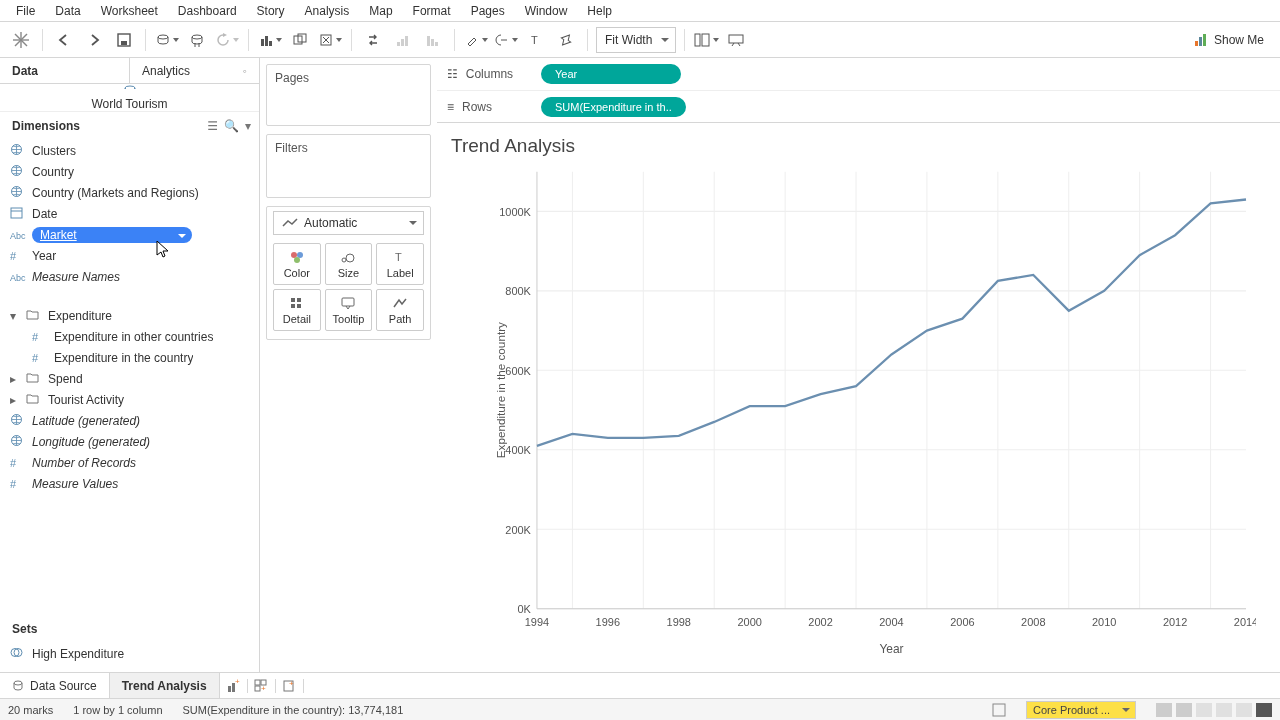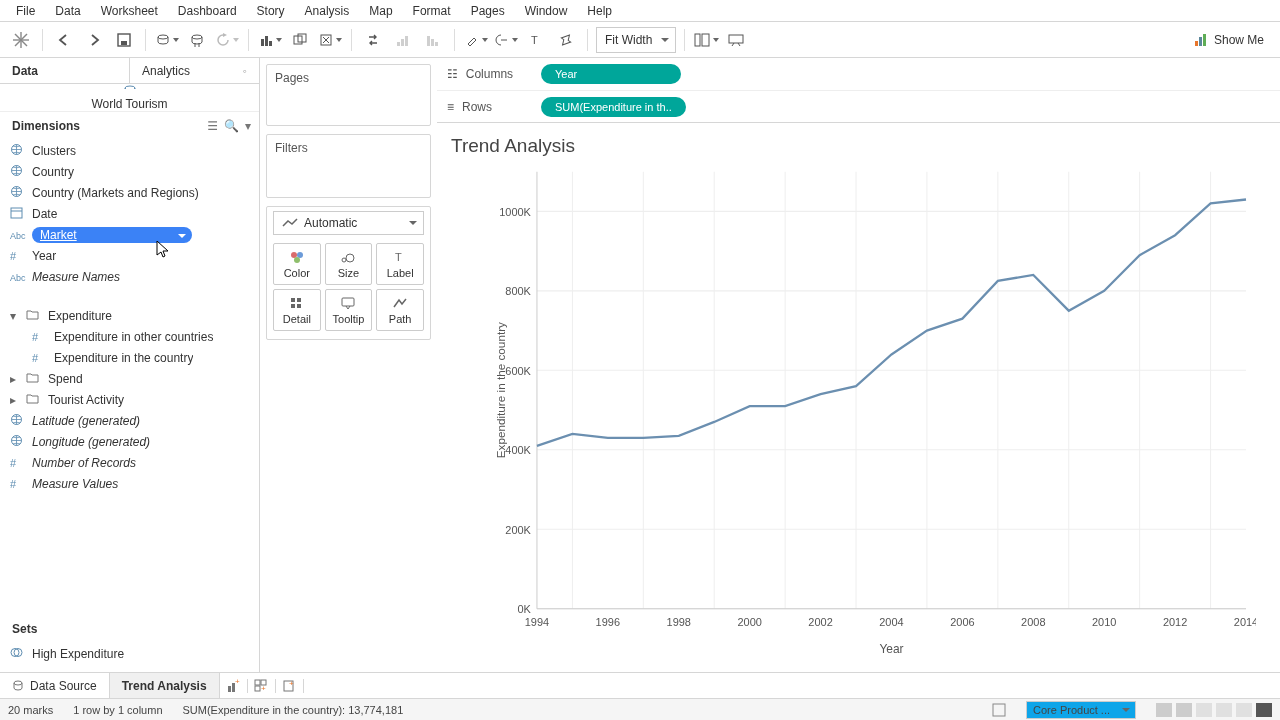--- a/index.html
+++ b/index.html
@@ -71,21 +71,21 @@
 
 .bottom-tabs { height: 26px; border-top:1px solid #d6d6d6; display:flex; align-items:center; }
 .bt-tab { height:100%; display:flex; align-items:center; padding:0 12px; border-right:1px solid #d6d6d6; gap:6px; }
 .bt-tab.active { background:#f0f0f0; font-weight:bold; }
 .bt-icons { display:flex; }
 .bt-ic { width:28px; height:100%; display:flex; align-items:center; justify-content:center; border-right:1px solid #d6d6d6; }
 
 
 .status { height: 22px; background:#f5f5f5; border-top:1px solid #d6d6d6; display:flex; align-items:center; padding:0 8px; gap:20px; font-size:11px; color:#444; }
 .status .spacer { flex:1; }
-.status-sel { border:1px solid #ccc; background:#0ea5e9; height:18px; display:flex; align-items:center; padding:0 18px 0 6px; position:relative; min-width:110px; }
+.status-sel { border:1px solid #ccc; background:#fde047; height:18px; display:flex; align-items:center; padding:0 18px 0 6px; position:relative; min-width:110px; }
 .status-sel::after{ content:""; position:absolute; right:5px; width:0;height:0;border-left:4px solid transparent;border-right:4px solid transparent;border-top:4px solid #666;}
 .status-icons { display:flex; gap:4px; align-items:center;}
 .status-icons div { width:16px; height:14px; background:#e0e0e0; }
 .status-icons div.dark{ background:#555;}
 
 .caret-dn { display:inline-block; width:0;height:0;border-left:3px solid transparent;border-right:3px solid transparent;border-top:4px solid #666; margin-left:3px; vertical-align:middle;}
 </style>
 </head>
 <body>
 

